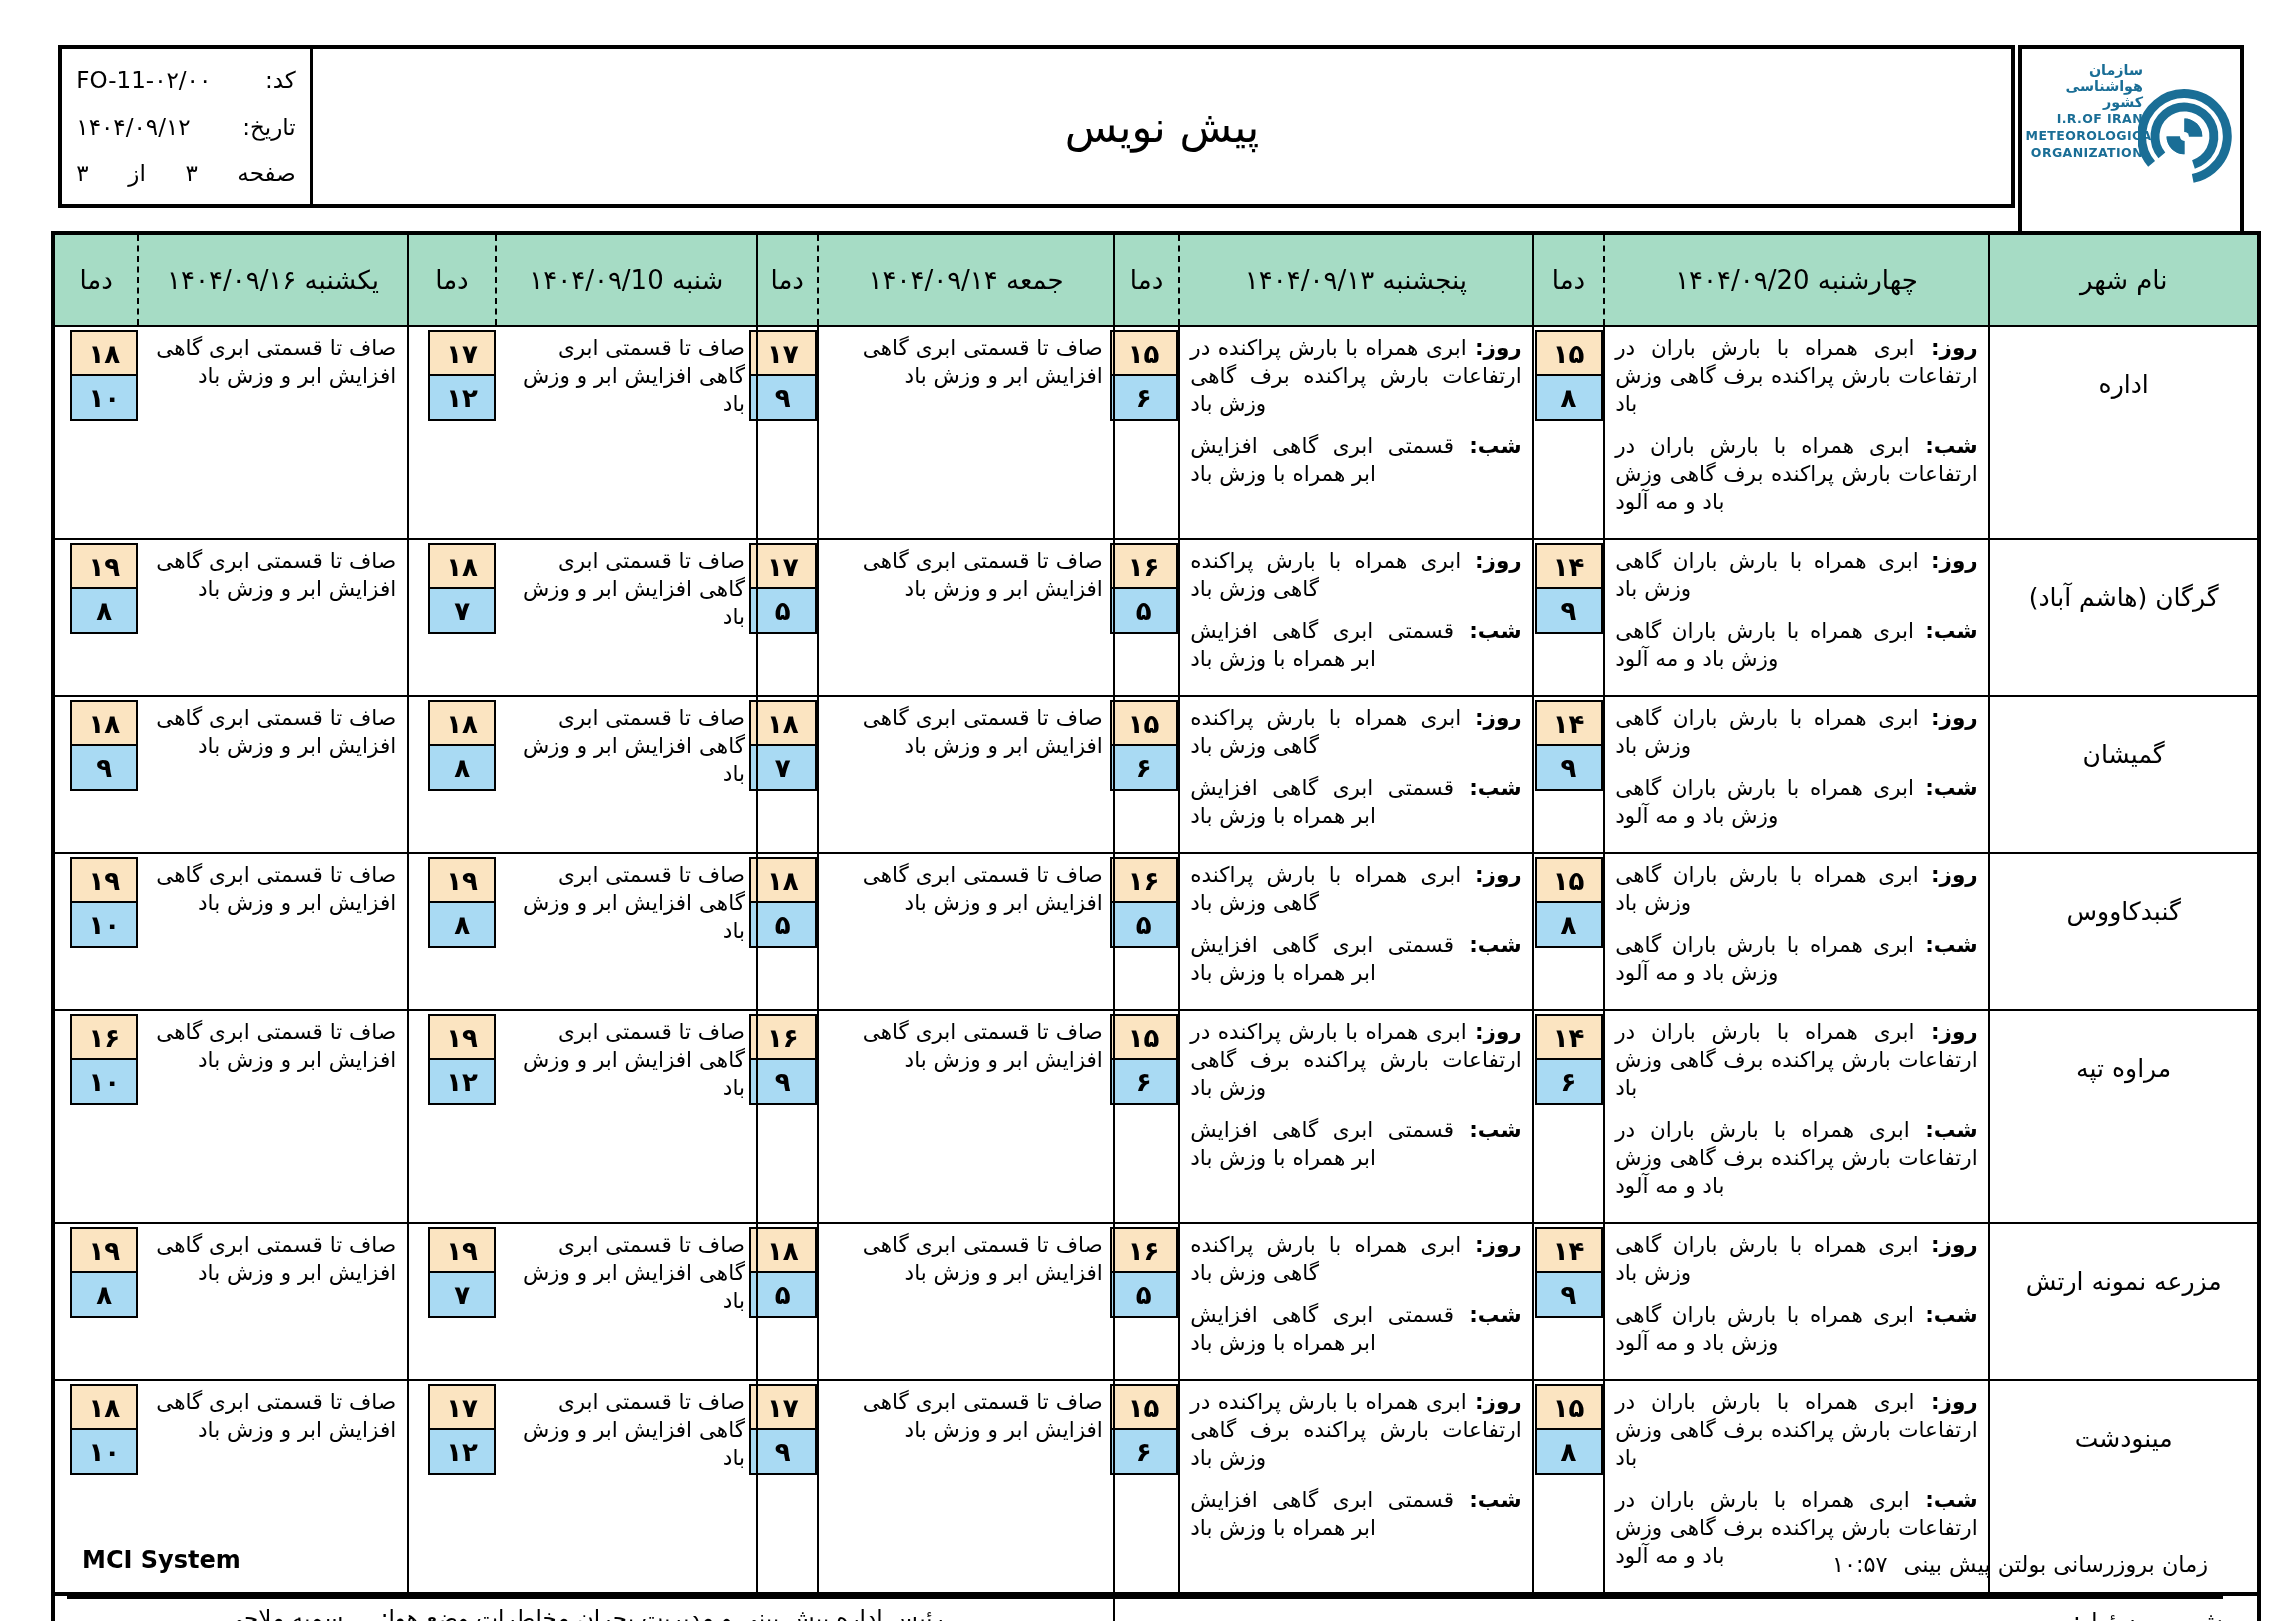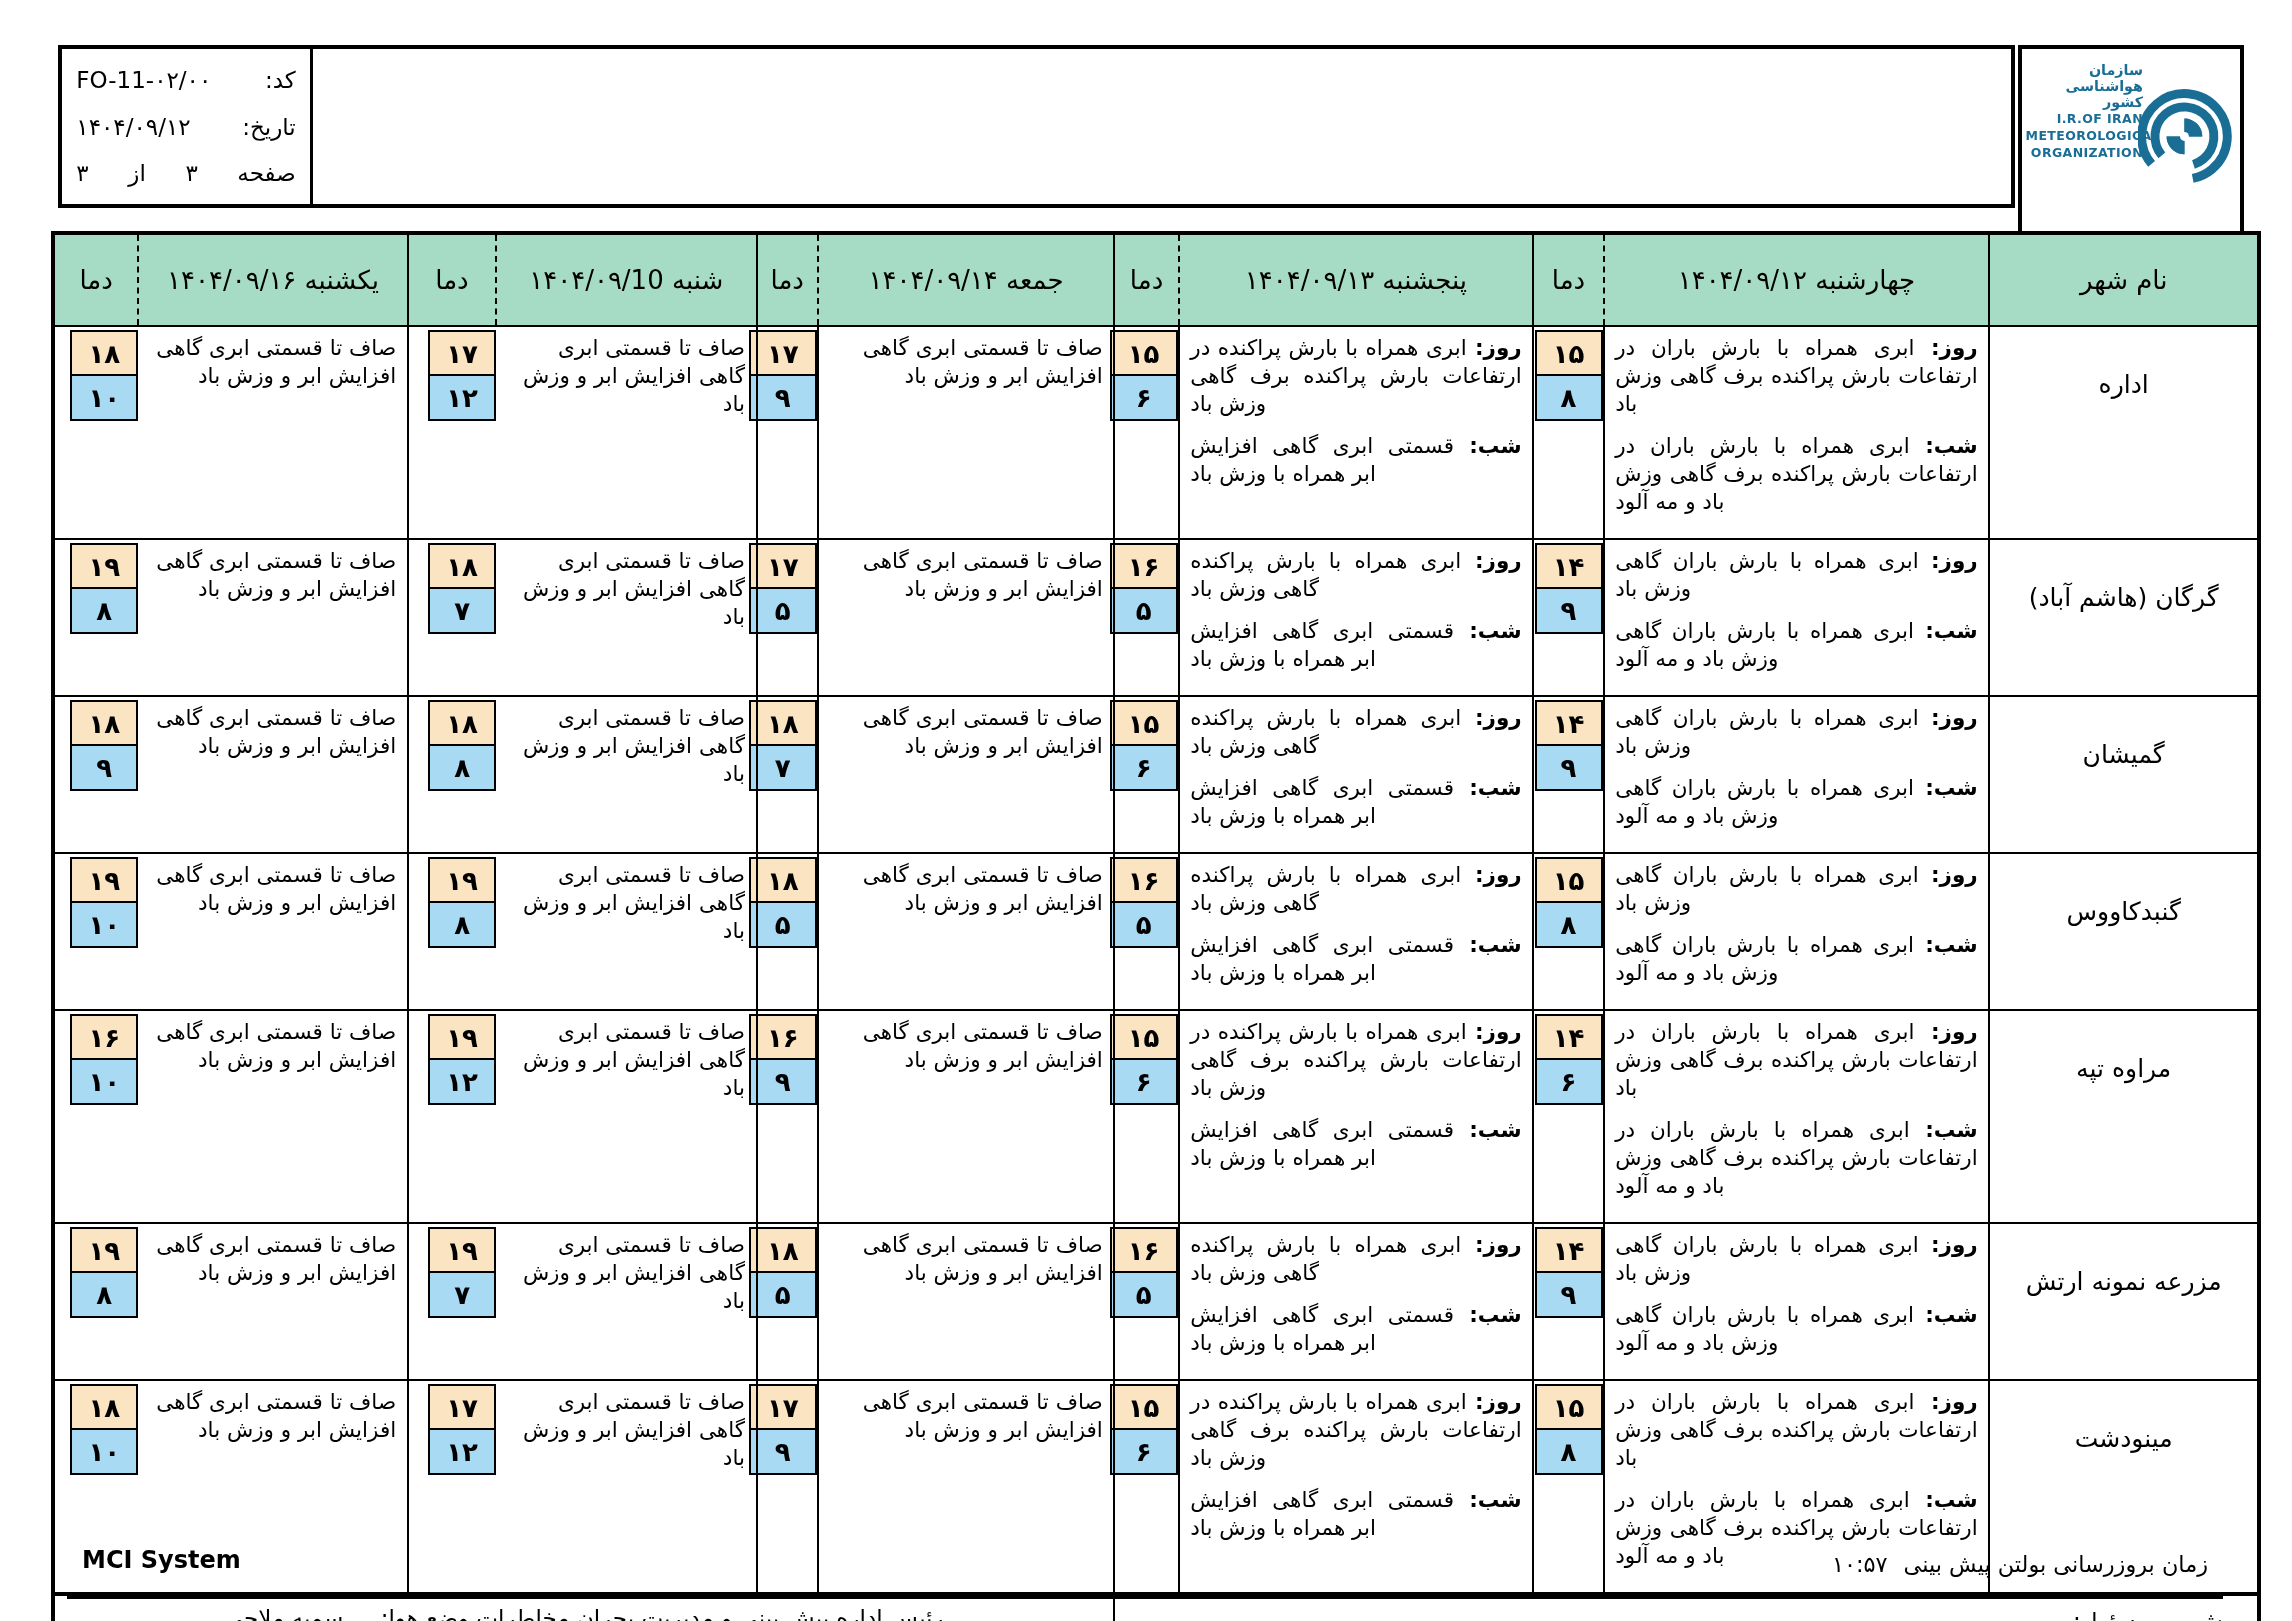--- a/index.html
+++ b/index.html
@@ -77,20 +77,23 @@
       <span>تاریخ:</span>
       <span class="val">۱۴۰۴/۰۹/۱۲</span>
     </div>
     <div class="page-line">
       <span>صفحه</span>
       <span>۳</span>
       <span>از</span>
       <span>۳</span>
     </div>
   </div>
+  <div class="title-area">
+    <h1 class="doc-title">پیش نویس</h1>
+  </div>
 </div>
 
 <div class="logo-box">
   <div class="logo-text">
     <div class="fa">سازمان هواشناسی کشور</div>
     <div class="en">I.R.OF IRAN</div>
     <div class="en">METEOROLOGICAL</div>
     <div class="en">ORGANIZATION</div>
   </div>
   <svg class="logo-svg" width="100" height="147" viewBox="0 0 112 164">
@@ -118,21 +121,21 @@
       <col style="width:296px">
     <col style="width:61px">
       <col style="width:260px">
       <col style="width:88px">
     <col style="width:269px">
       <col style="width:85px">
   </colgroup>
   <thead>
     <tr>
       <th>نام شهر</th>
-      <th class="h-date">چهارشنبه ۱۴۰۴/۰۹/۱۲</th>
+      <th class="h-date">چهارشنبه ۱۴۰۴/۰۹/20</th>
       <th class="h-temp">دما</th>
       <th class="h-date">پنجشنبه ۱۴۰۴/۰۹/۱۳</th>
       <th class="h-temp">دما</th>
       <th class="h-date">جمعه ۱۴۰۴/۰۹/۱۴</th>
       <th class="h-temp">دما</th>
       <th class="h-date">شنبه ۱۴۰۴/۰۹/10</th>
       <th class="h-temp">دما</th>
       <th class="h-date">یکشنبه ۱۴۰۴/۰۹/۱۶</th>
       <th class="h-temp">دما</th>
     </tr>

